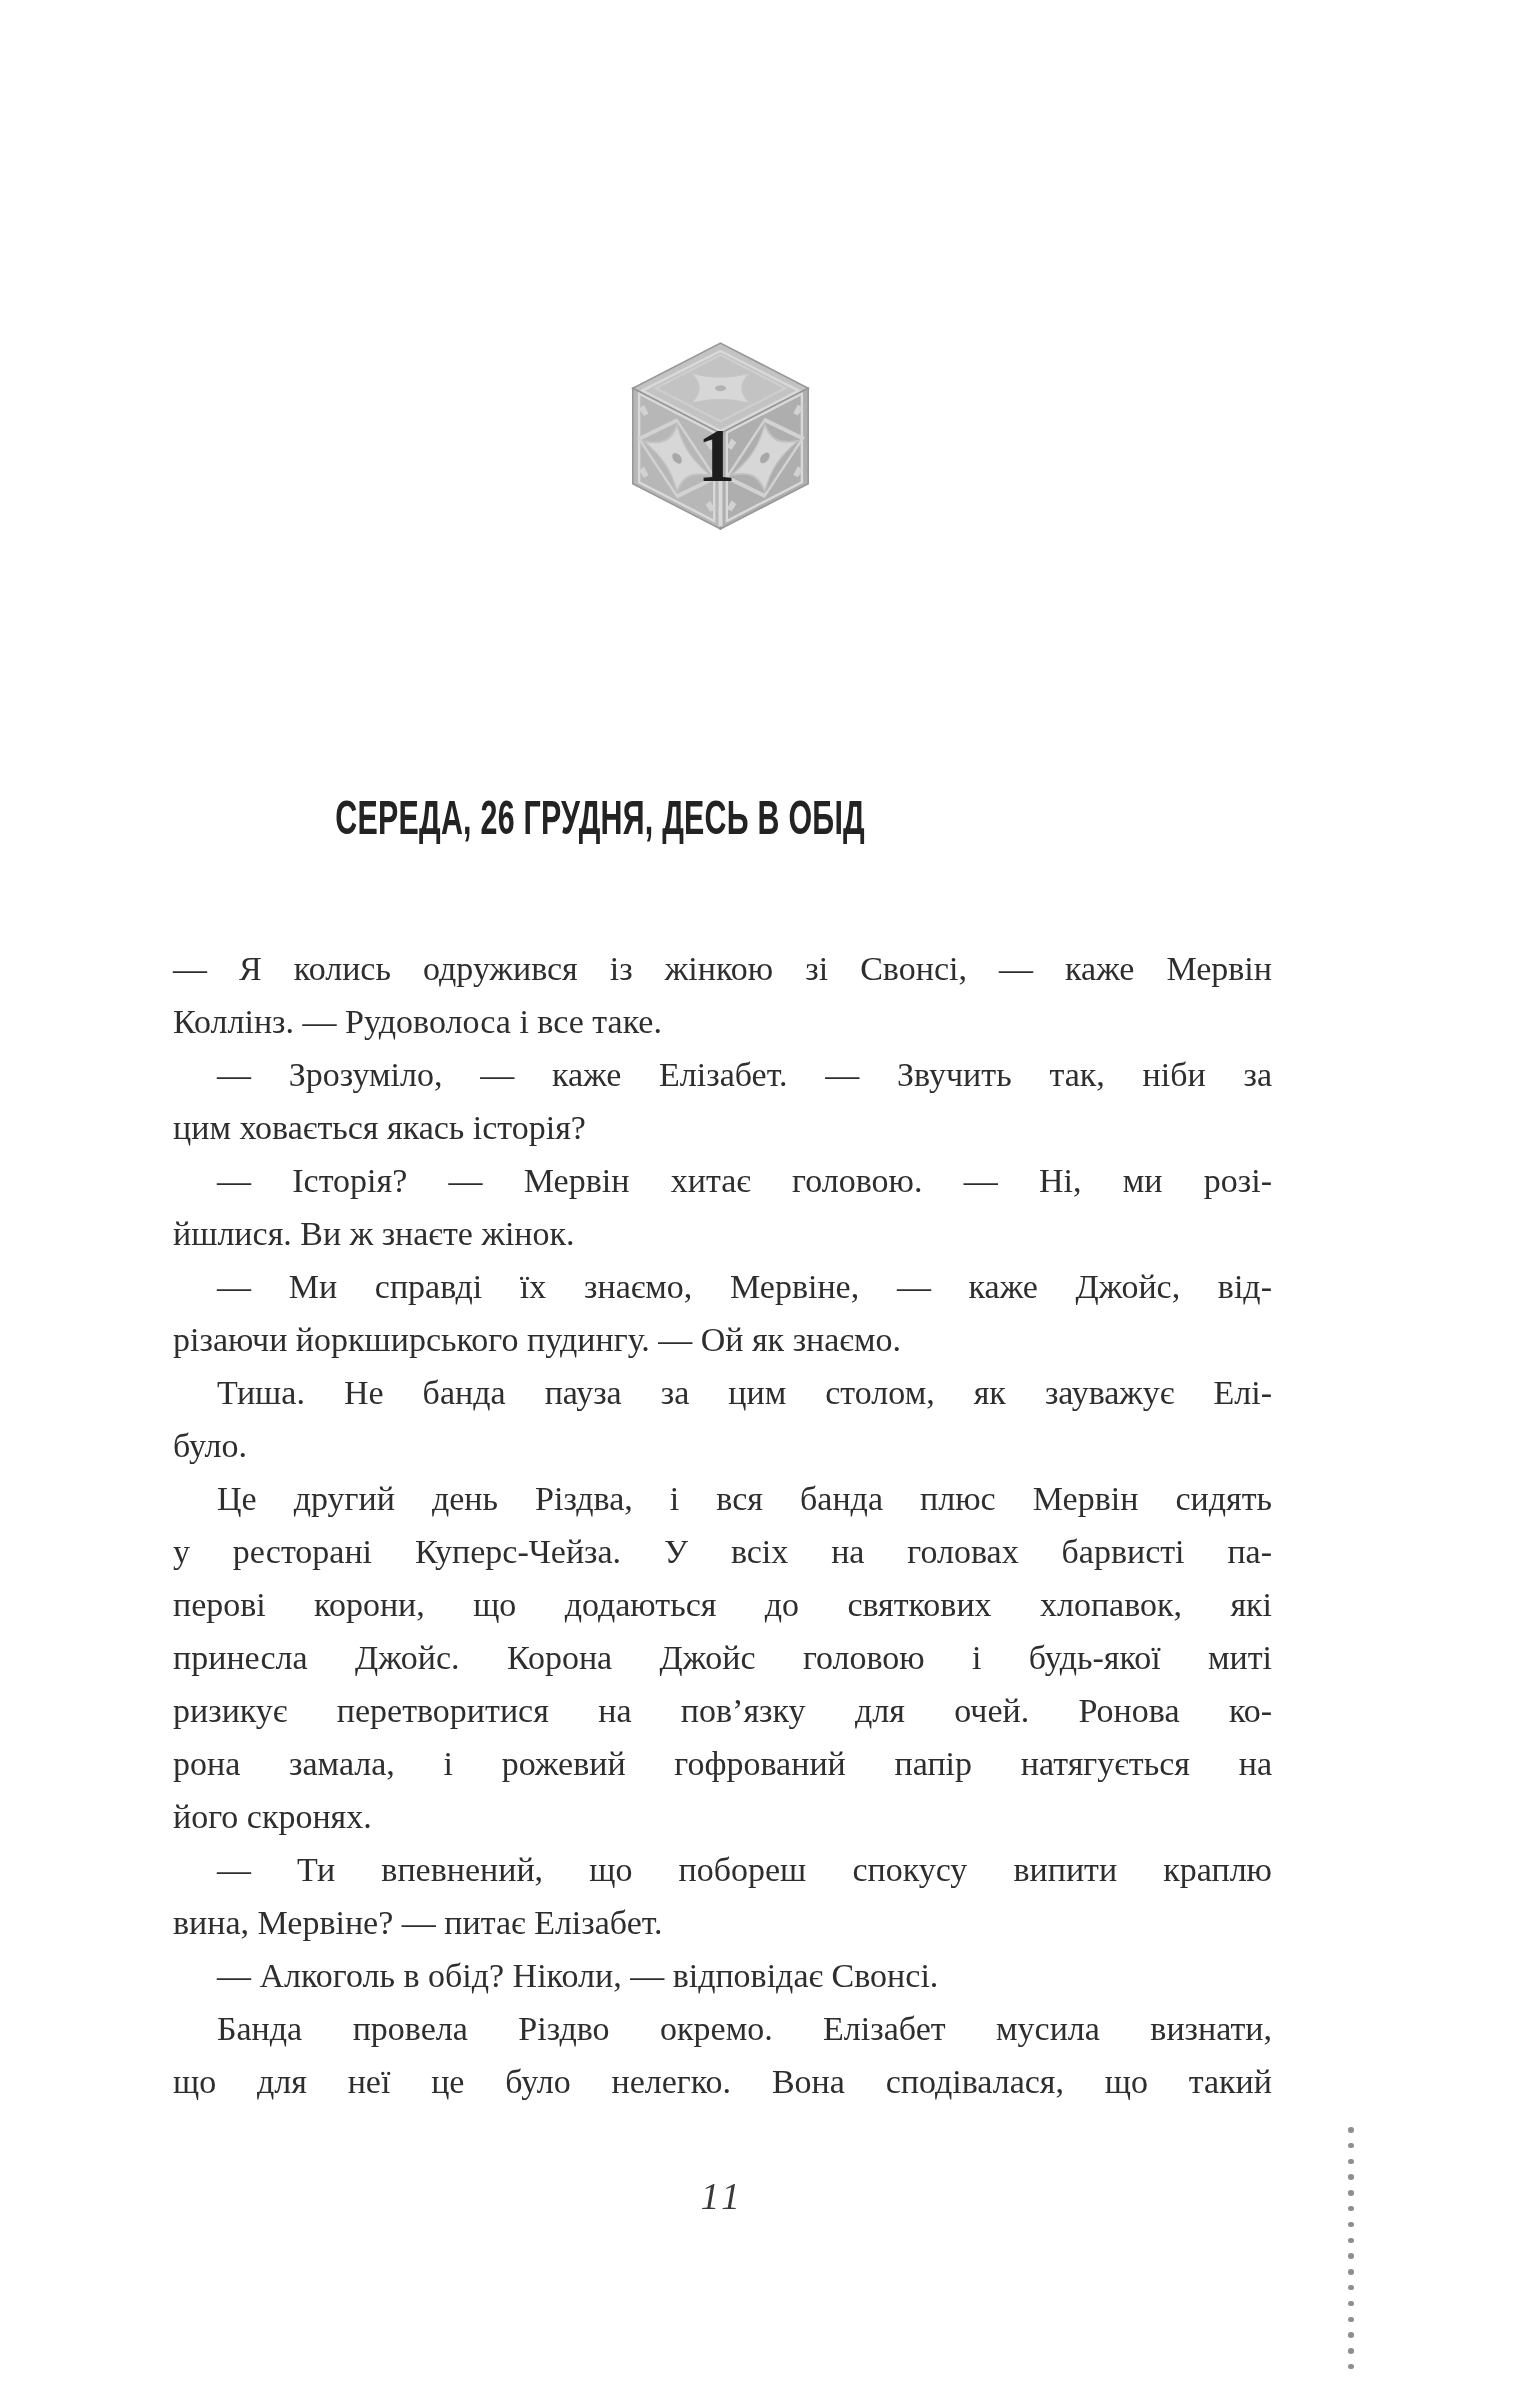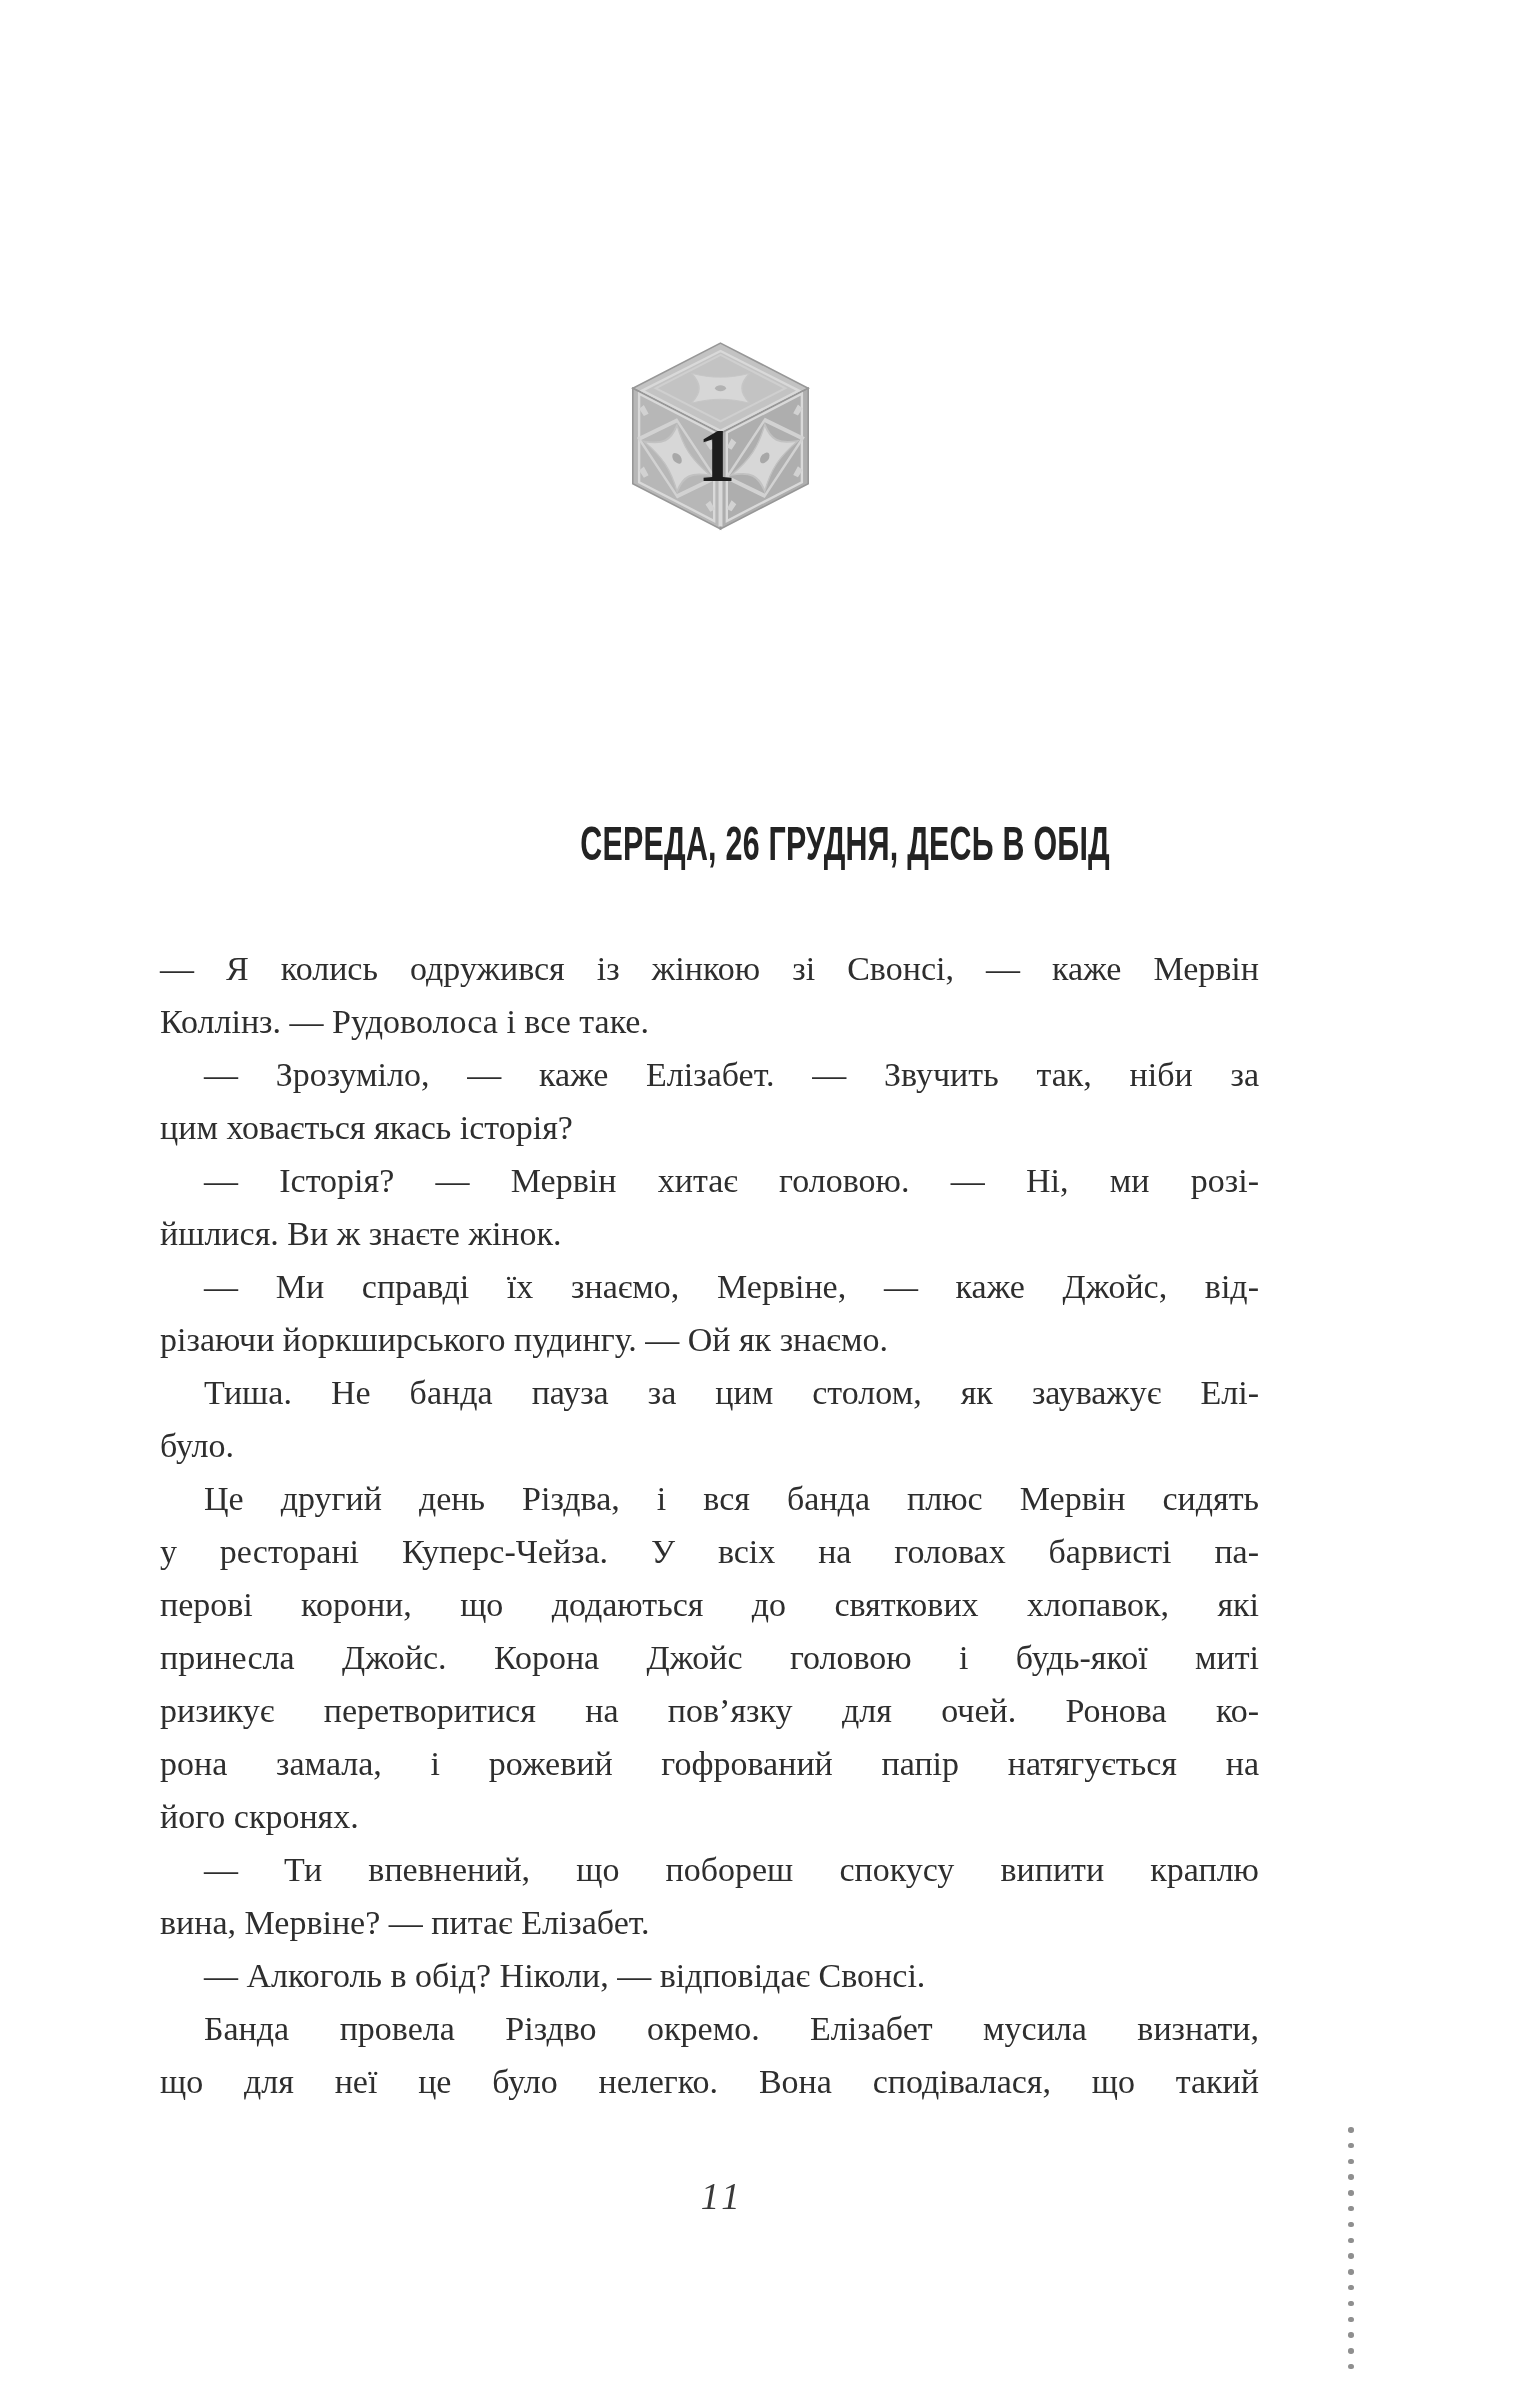--- a/index.html
+++ b/index.html
@@ -11,39 +11,39 @@
     color:#2e2e2e;
     overflow:hidden;
   }
   .dice{
     position:absolute;
     left:628px;top:340px;
     width:185px;height:192px;
   }
   .heading{
     position:absolute;
-    left:173px;top:816px;
+    left:173px;top:790px;
     width:1099px;height:55px;
     line-height:55px;
-    text-align:right;
+    text-align:left;
   }
   .heading .hspan{
     display:inline-block;
     font-family:"Liberation Sans","DejaVu Sans",sans-serif;
     font-weight:700;
     font-size:49px;
     letter-spacing:0.4px;
     color:#232323;
     white-space:nowrap;
     transform:scaleX(0.62);
     transform-origin:center center;
   }
   .bodytext{
     position:absolute;
-    left:160px;top:942px;
+    left:173px;top:942px;
     width:1099px;
     font-size:34px;
   }
   .line{
     height:53px;
     line-height:53px;
   }
   .line.j{
     text-align:justify;
     text-align-last:justify;

